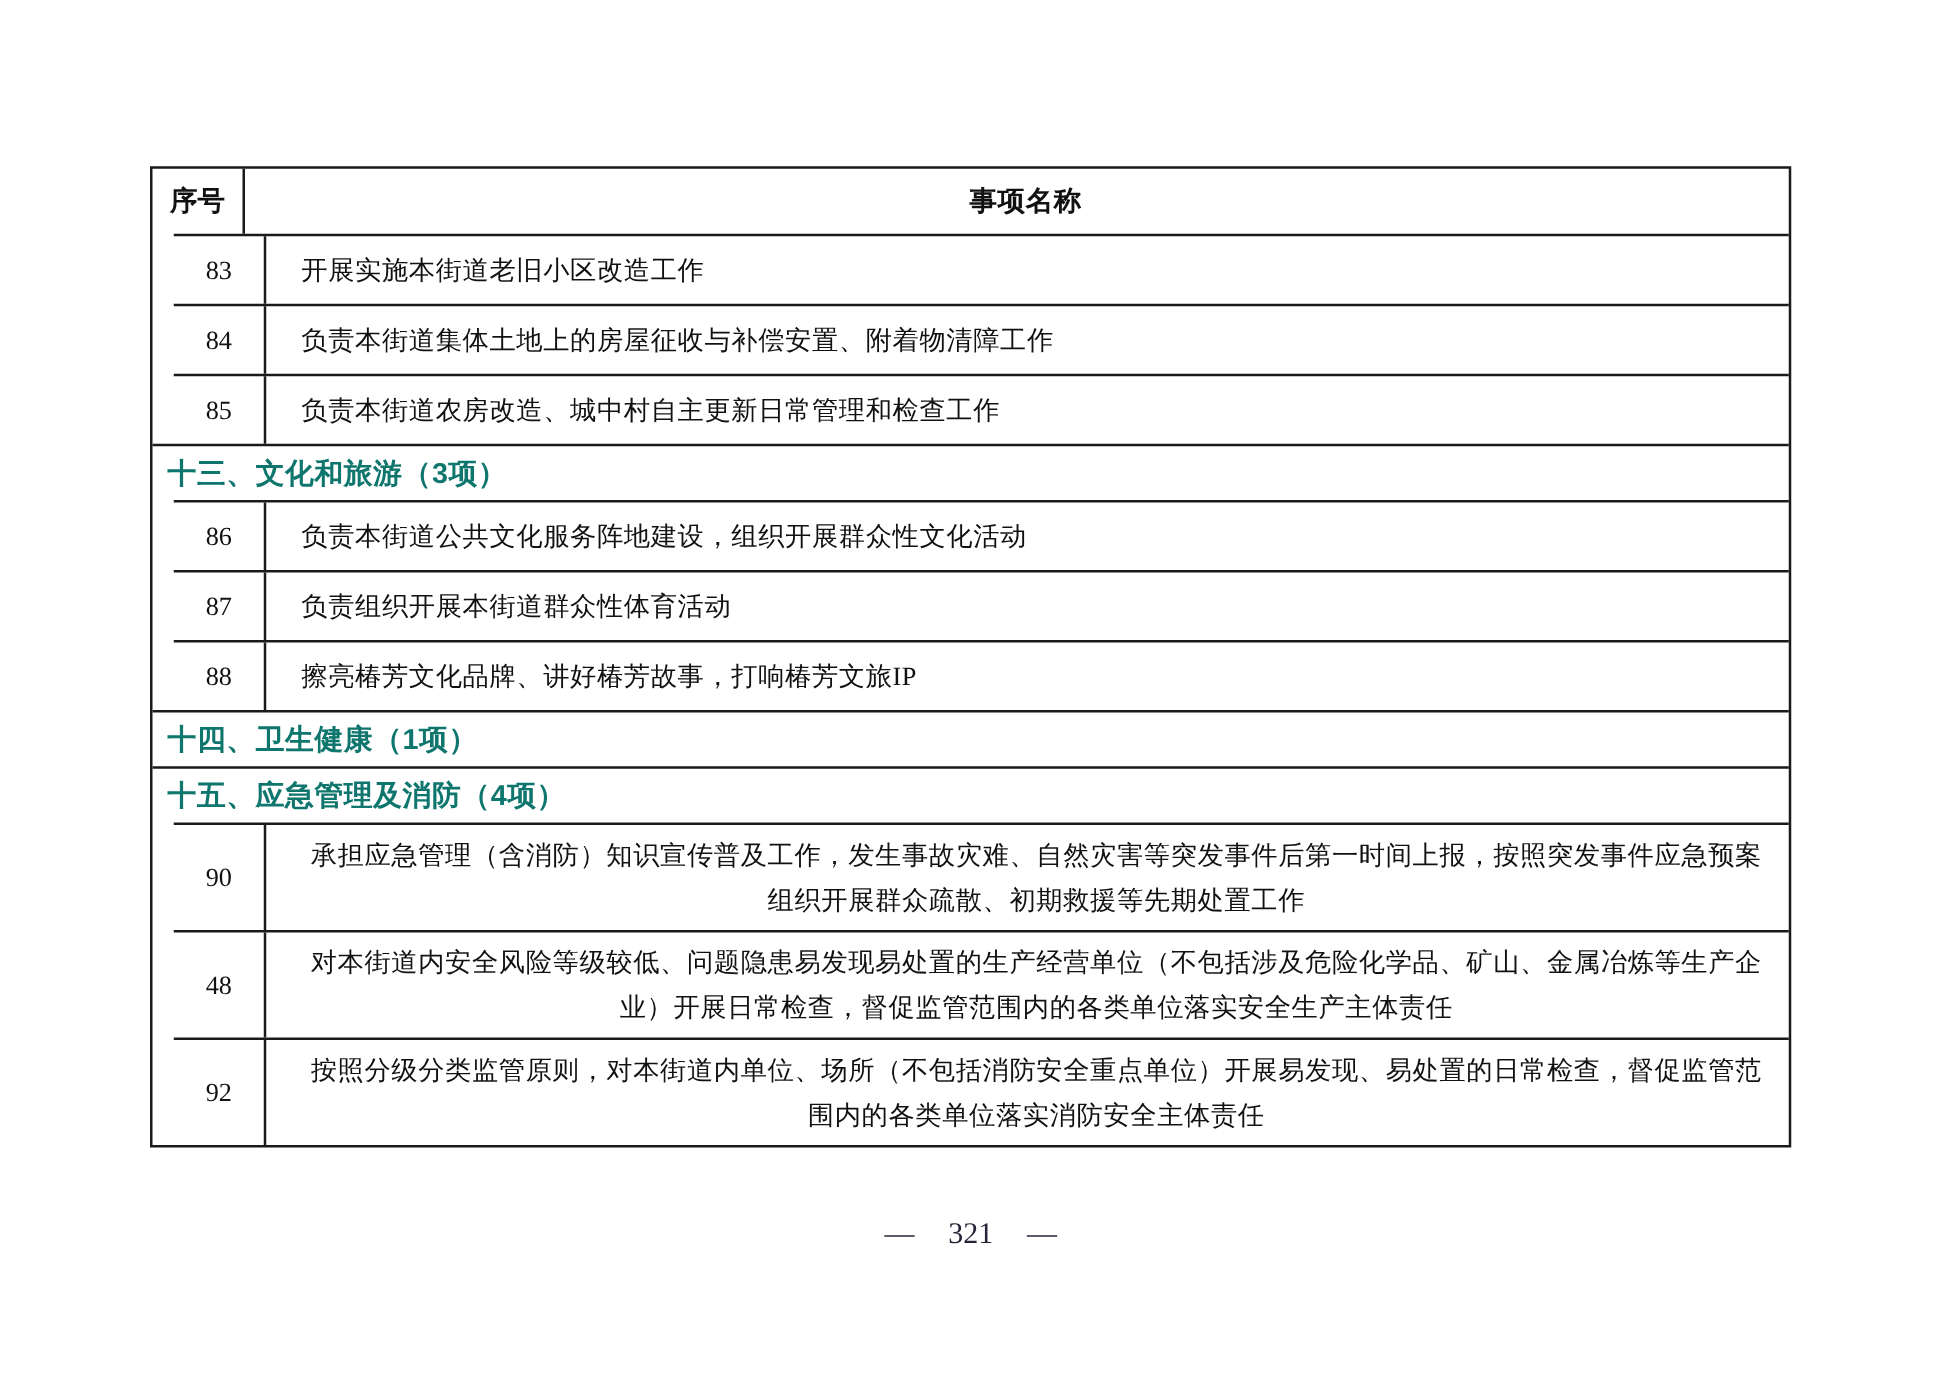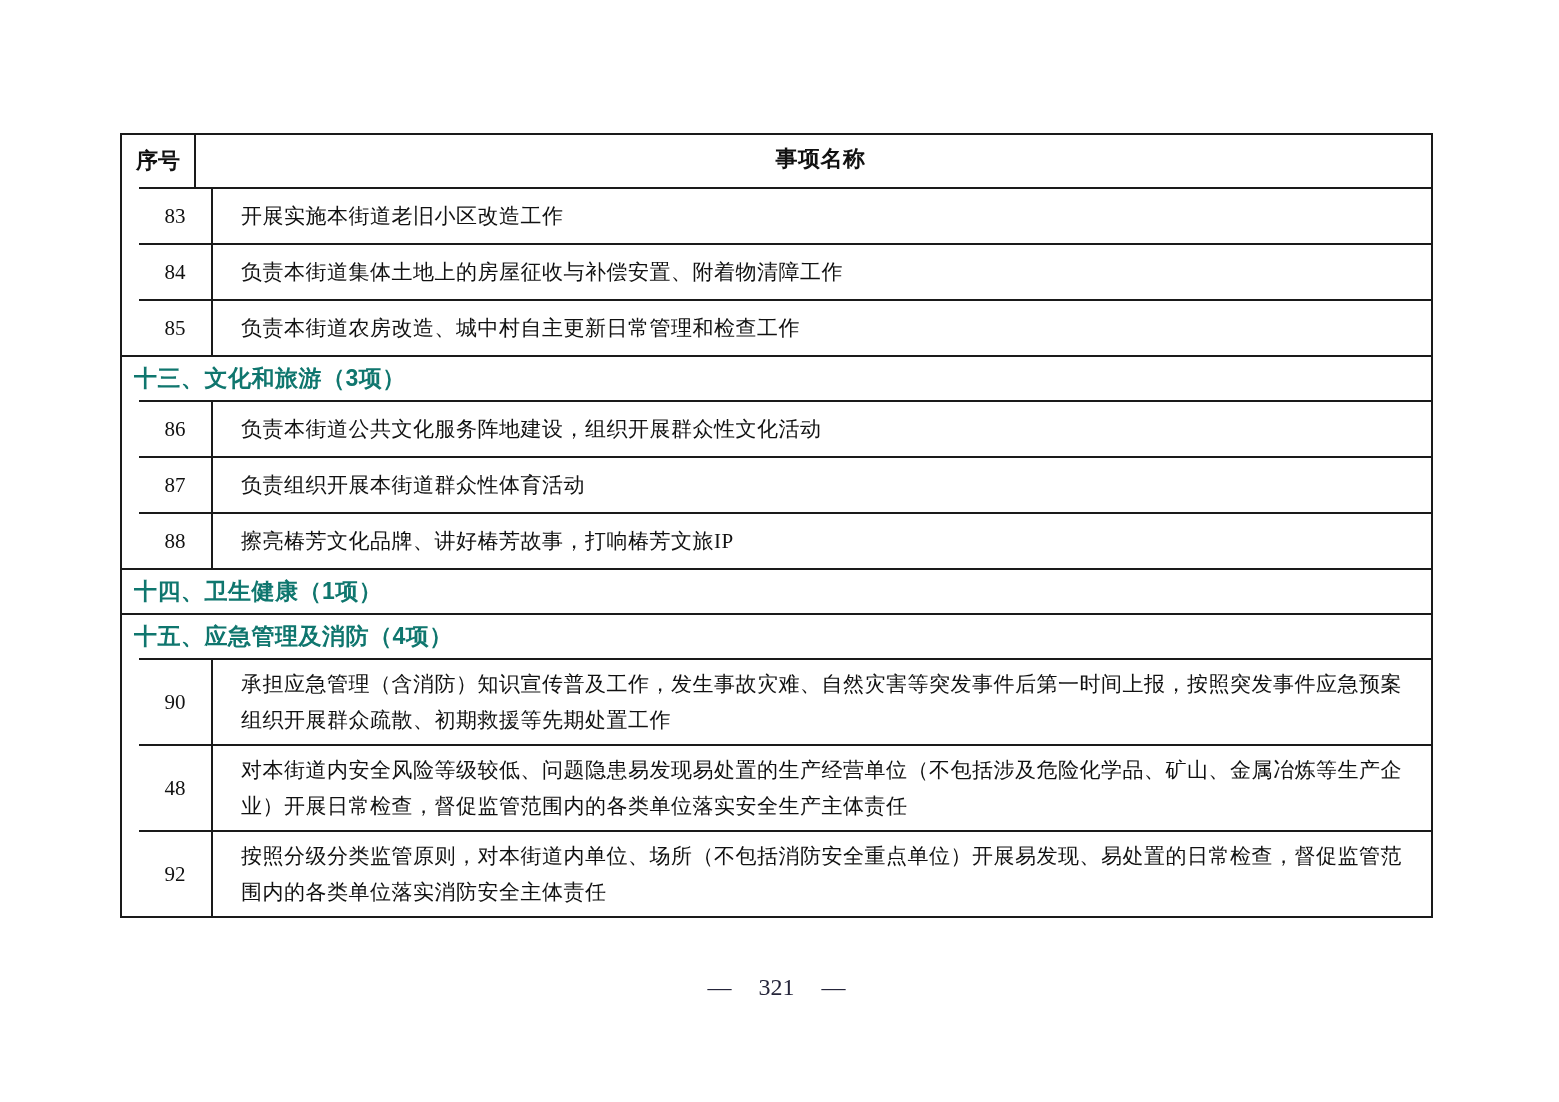--- a/index.html
+++ b/index.html
@@ -48,28 +48,28 @@
     align-items: center;
     padding: 6px 14px 6px 28px;
     box-sizing: border-box;
     font-size: 21px;
     line-height: 36px;
     letter-spacing: 0.5px;
   }
   .row-header { height: 52px; }
   .row-header .cell-num,
   .row-header .cell-text {
-    font-family: Liberation Mono, monospace;
+    font-family: Liberation Sans, sans-serif;
     font-weight: bold;
     font-size: 22px;
     justify-content: center;
     text-align: right;
   }
   .row-item { height: 56px; margin-left: 17px; }
-  .row-item-tall { height: 86px; }
+  .row-item-tall { height: 86px; text-align: center; }
   .row-section {
     height: 45px;
     display: flex;
     align-items: center;
     padding-left: 12px;
     box-sizing: border-box;
     font-family: "Liberation Sans", "DejaVu Sans", sans-serif;
     font-weight: bold;
     font-size: 23px;
     letter-spacing: 0.5px;

